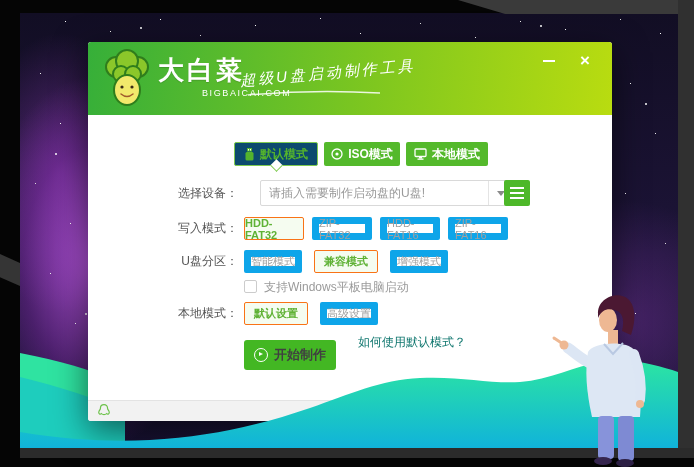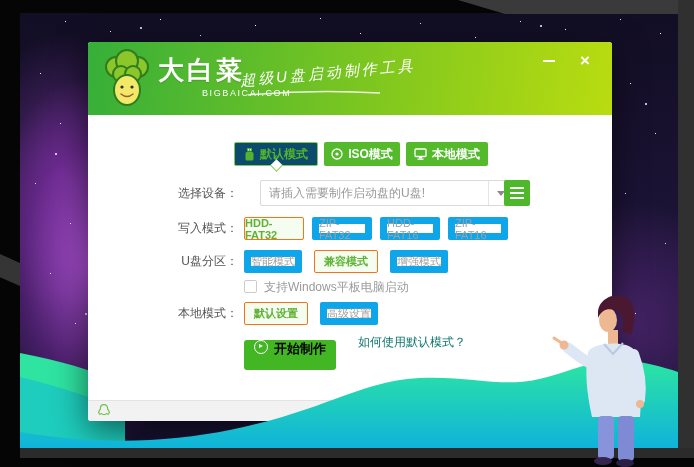--- a/index.html
+++ b/index.html
@@ -65,21 +65,21 @@
   .hamburger{position:absolute;left:416px;top:138px;width:26px;height:26px;background:#4db829;border-radius:2px;
       display:flex;flex-direction:column;align-items:center;justify-content:center;gap:3px;cursor:pointer;}
   .hamburger i{display:block;width:14px;height:2px;background:#fff;}
   .opt{position:absolute;height:23px;box-sizing:border-box;border:7px solid #0ea5e9;border-radius:2px;background:#fff;
       color:#a0a0a0;font-size:11px;display:flex;align-items:center;justify-content:center;cursor:pointer;}
   .opt-sel{border:1px solid #f97316;background:#f5fcf0;color:#5fb235;font-weight:bold;}
   .checkbox{position:absolute;left:156px;top:238px;width:13px;height:13px;box-sizing:border-box;
       border:1px solid #ccc;border-radius:2px;background:#fff;cursor:pointer;}
   .cblabel{position:absolute;left:176px;top:237px;font-size:12px;color:#9a9a9a;}
   .start-btn{position:absolute;left:156px;top:298px;width:92px;height:30px;background:#43b723;border-radius:3px;
-      color:#000000;font-size:13px;font-weight:bold;display:flex;justify-content:center;gap:6px;cursor:pointer;}
+      color:#404040;font-size:13px;font-weight:bold;display:flex;align-items:center;justify-content:center;gap:6px;cursor:pointer;}
   .play{width:14px;height:14px;border:1.5px solid #fff;border-radius:50%;box-sizing:border-box;position:relative;}
   .play:after{content:'';position:absolute;left:4px;top:3px;width:0;height:0;
       border-top:2.5px solid transparent;border-bottom:2.5px solid transparent;border-left:4px solid #fff;}
   .help-link{position:absolute;left:270px;top:292px;font-size:12px;color:#0f766e;cursor:pointer;}
   .wfooter{position:absolute;left:0;top:358px;width:524px;height:21px;background:#f2f2f2;
       border-top:1px solid #e3e3e3;border-radius:0 0 3px 3px;box-sizing:border-box;}
   .qq-icon{position:absolute;left:8px;top:2px;}
   .qq-text{position:absolute;left:28px;top:4px;font-size:12px;color:#8a8a8a;}
   
   .waves-front{position:absolute;left:20px;top:340px;z-index:6;pointer-events:none;}

